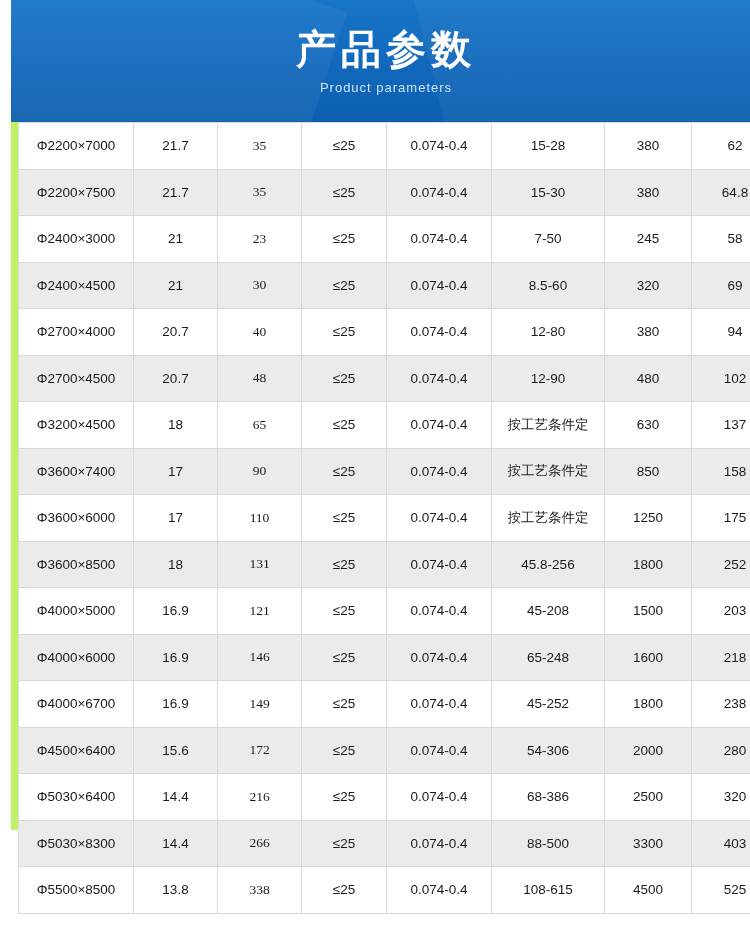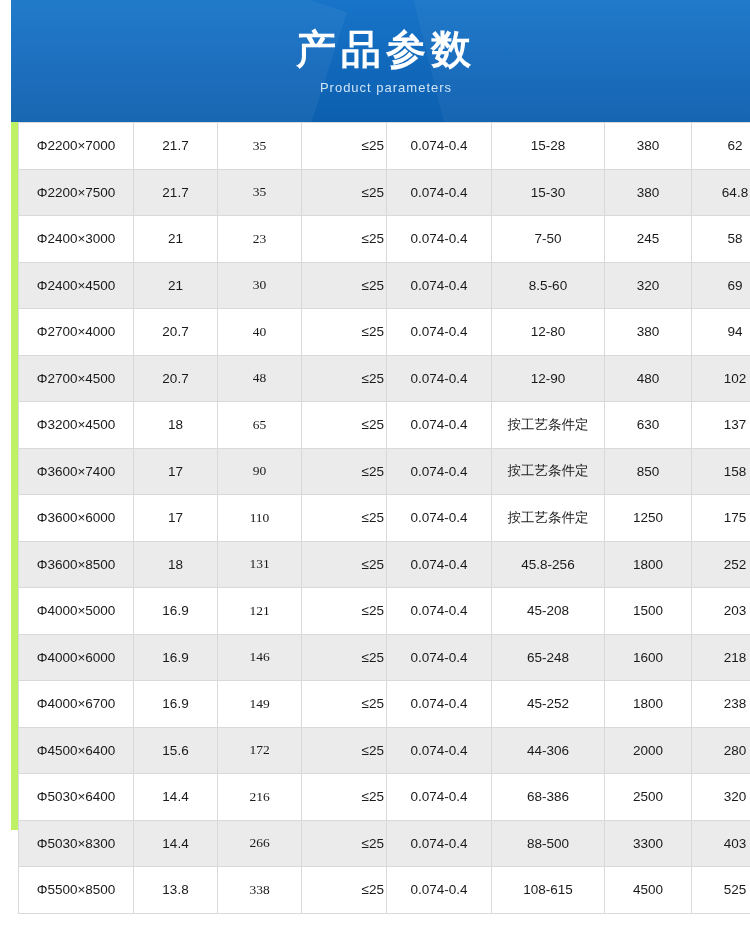--- a/index.html
+++ b/index.html
@@ -91,21 +91,21 @@
     background: #ffffff;
     white-space: nowrap;
     overflow: hidden;
   }
   table.params tr.alt td {
     background: #ebebeb;
   }
   table.params td.c0 { width: 110px; font-size: 13.5px; }
   table.params td.c1 { width: 79px; }
   table.params td.c2 { width: 79px; font-family: Liberation Serif, serif; }
-  table.params td.c3 { width: 80px; text-align: right; }
+  table.params td.c3 { width: 80px; }
   table.params td.c4 { width: 100px; text-align: center; }
   table.params td.c5 { width: 108px; }
   table.params td.c6 { width: 82px; }
   table.params td.c7 { width: 82px; }
 </style>
 </head>
 <body>
 
 <div class="page">
 
@@ -248,21 +248,21 @@
             <td class="c5">45-252</td>
             <td class="c6">1800</td>
             <td class="c7">238</td>
           </tr>
           <tr class="alt">
             <td class="c0">Φ4500×6400</td>
             <td class="c1">15.6</td>
             <td class="c2">172</td>
             <td class="c3">≤25</td>
             <td class="c4">0.074-0.4</td>
-            <td class="c5">44-306</td>
+            <td class="c5">54-306</td>
             <td class="c6">2000</td>
             <td class="c7">280</td>
           </tr>
           <tr>
             <td class="c0">Φ5030×6400</td>
             <td class="c1">14.4</td>
             <td class="c2">216</td>
             <td class="c3">≤25</td>
             <td class="c4">0.074-0.4</td>
             <td class="c5">68-386</td>

